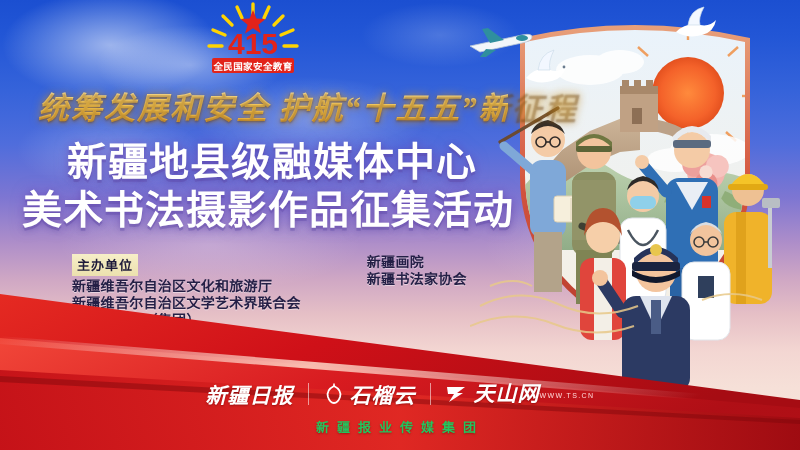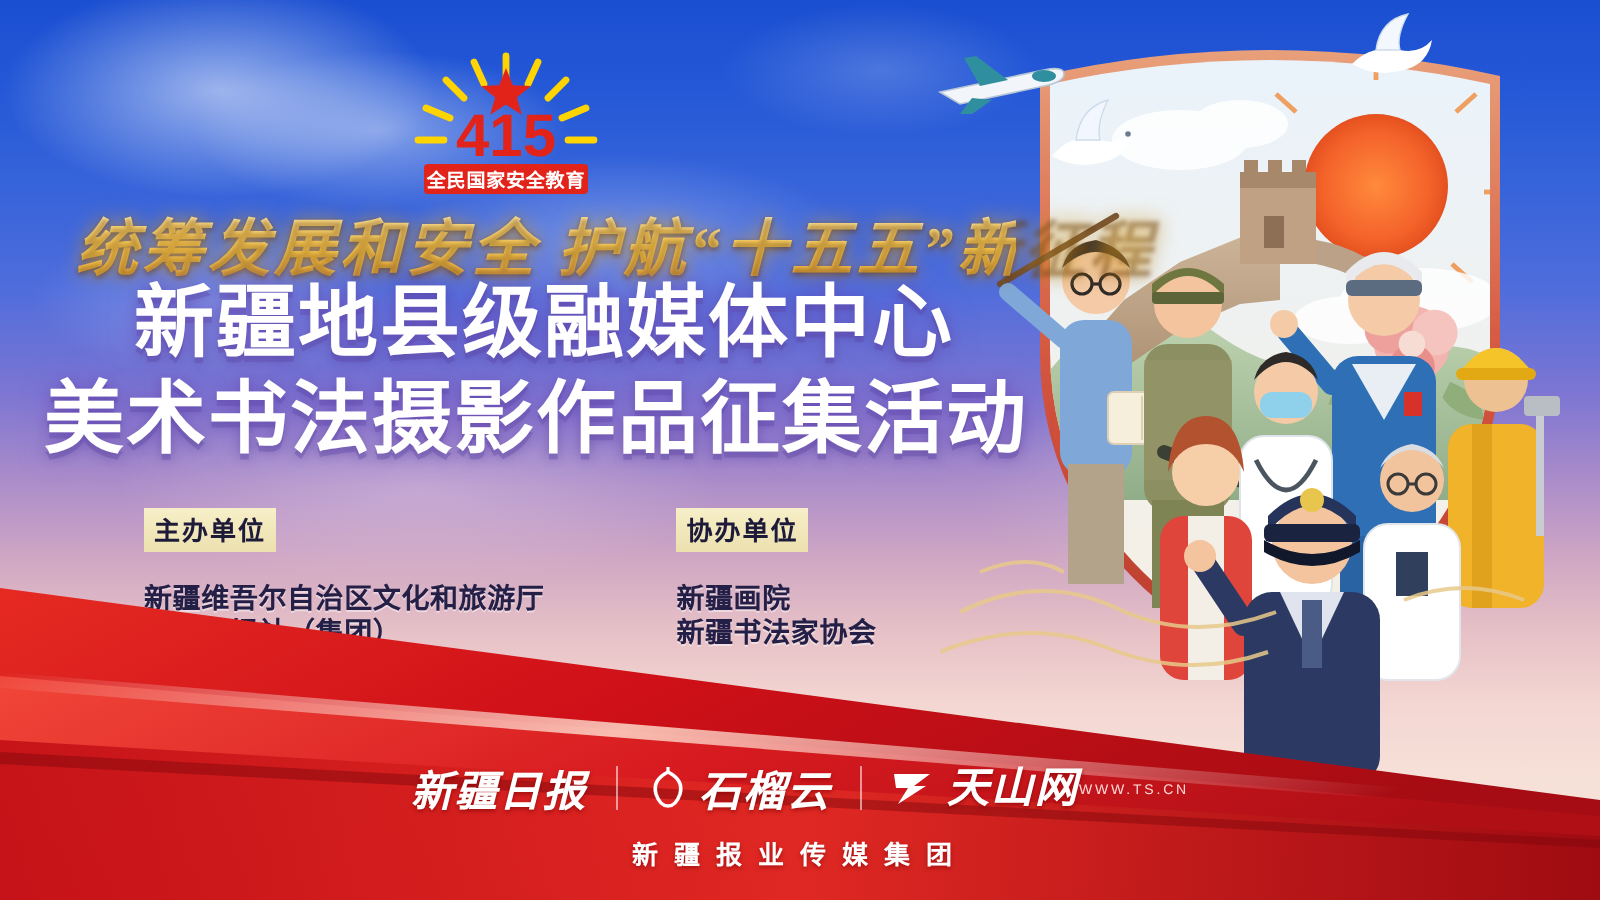--- a/index.html
+++ b/index.html
@@ -35,26 +35,26 @@
   .c2{left:60px;top:10px;width:260px;height:110px;opacity:.75;}
   .c3{left:150px;top:60px;width:320px;height:120px;opacity:.5;}
   .c4{left:-20px;top:95px;width:260px;height:110px;opacity:.45;}
   .c5{left:330px;top:-10px;width:220px;height:90px;opacity:.35;}
   .c6{left:0px;top:180px;width:420px;height:130px;opacity:.4;
       background:radial-gradient(closest-side, rgba(255,235,240,.65), rgba(255,255,255,0) 72%);}
   .c7{left:430px;top:170px;width:380px;height:150px;opacity:.35;
       background:radial-gradient(closest-side, rgba(255,240,235,.6), rgba(255,255,255,0) 72%);}
 
   
-  .logo{position:absolute;left:198px;top:24px;width:110px;height:80px;}
+  .logo{position:absolute;left:198px;top:0;width:110px;height:80px;}
   .logo svg{display:block;}
 
   
   .calligraphy{
-    position:absolute;left:38px;top:100px;width:470px;height:42px;
+    position:absolute;left:38px;top:84px;width:470px;height:42px;
     display:flex;align-items:center;
     font-family:"Liberation Serif","DejaVu Serif",serif;
     font-size:31px;font-weight:700;font-style:italic;
     letter-spacing:2px;white-space:nowrap;
     color:#ffe9a8;
     text-shadow:0 0 10px rgba(255,196,60,.55),0 1px 2px rgba(80,40,0,.45);
     background:linear-gradient(180deg,#fff6d0,#ffd76a 55%,#f0ad3a);
     -webkit-background-clip:text;background-clip:text;
     -webkit-text-fill-color:transparent;
     filter:drop-shadow(0 1px 2px rgba(90,45,0,.4));
@@ -73,21 +73,21 @@
   .title-line.l1{text-align:center;}
   .title-line.l2{text-align:left;margin-top:3px;}
 
   
   .units{position:absolute;left:72px;top:254px;display:flex;gap:66px;}
   .unit-col{}
   .unit-head{
     display:inline-block;
     font-size:13px;font-weight:700;color:#1d1a3a;
     background:linear-gradient(180deg,#f7efc8,#ece0ae);
-    padding:1px 5px 2px 5px;margin-bottom:15px;letter-spacing:1px;
+    padding:1px 5px 2px 5px;margin-bottom:2px;letter-spacing:1px;
   }
   .unit-line{
     font-size:14px;font-weight:700;color:#241f46;line-height:17px;
     letter-spacing:.3px;white-space:nowrap;
     text-shadow:0 1px 0 rgba(255,255,255,.45);
   }
 
   
   .illus{position:absolute;left:470px;top:0px;width:330px;height:400px;}
   .illus svg{display:block;}
@@ -111,21 +111,21 @@
   }
   .bl-sep{width:1px;height:22px;background:rgba(255,255,255,.55);}
   .bl-sub{
     font-size:7px;color:#ffd9d9;letter-spacing:1.4px;margin-top:2px;
     font-family:"Liberation Sans",sans-serif;
   }
   .bl-stack{display:flex;align-items:center;line-height:1;}
   .bl-mark{margin-right:5px;}
   .group-name{
     position:absolute;left:0;bottom:14px;width:800px;text-align:center;
-    color:#ffffff;font-size:13px;font-weight:700;letter-spacing:8px;
+    color:#22c55e;font-size:13px;font-weight:700;letter-spacing:8px;
     text-shadow:0 1px 2px rgba(120,0,0,.55);
   }
 </style>
 </head>
 <body>
 
 <div id="poster">
 
   <div class="sky"></div>
   <div class="cloud c1"></div>
@@ -358,24 +358,24 @@
 
   <div class="title-wrap">
     <div class="title-line l1">新疆地县级融媒体中心</div>
     <div class="title-line l2">美术书法摄影作品征集活动</div>
   </div>
 
   <div class="units">
     <div class="unit-col">
       <div class="unit-head">主办单位</div>
       <div class="unit-line">新疆维吾尔自治区文化和旅游厅</div>
+      <div class="unit-line">新疆维吾尔自治区文学艺术界联合会</div>
       <div class="unit-line">新疆日报社（集团）</div>
     </div>
     <div class="unit-col">
-      <div class="unit-head">协办单位</div>
       <div class="unit-line">新疆画院</div>
       <div class="unit-line">新疆书法家协会</div>
     </div>
   </div>
 
   <div class="ribbon">
     <svg width="800" height="170" viewBox="0 0 800 170" xmlns="http://www.w3.org/2000/svg">
       <defs>
         <linearGradient id="rg1" x1="0" y1="0" x2="1" y2="0.4">
           <stop offset="0" stop-color="#e52a22"></stop>

